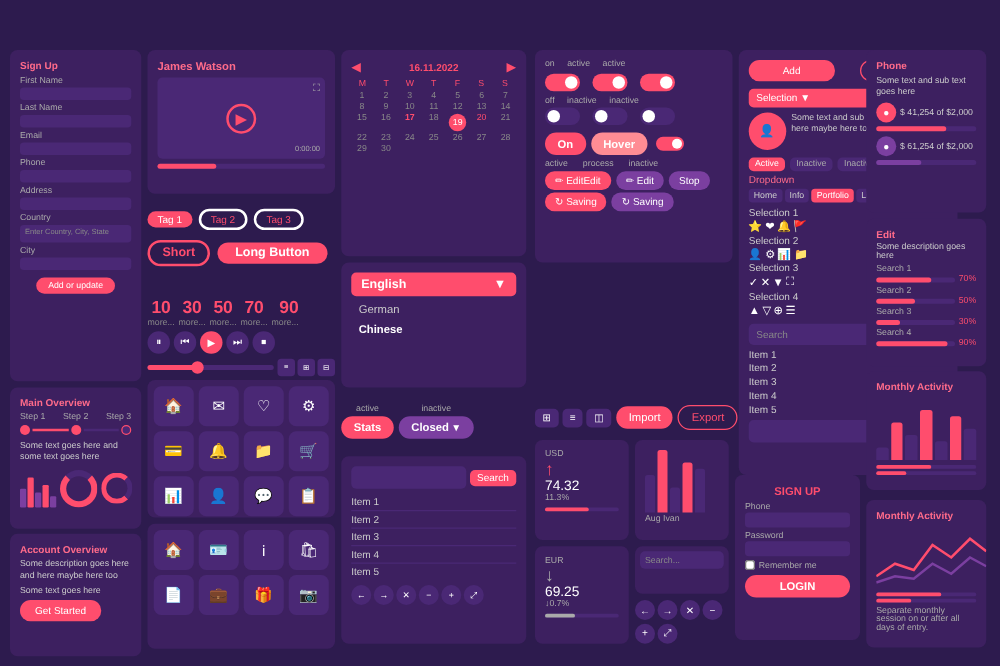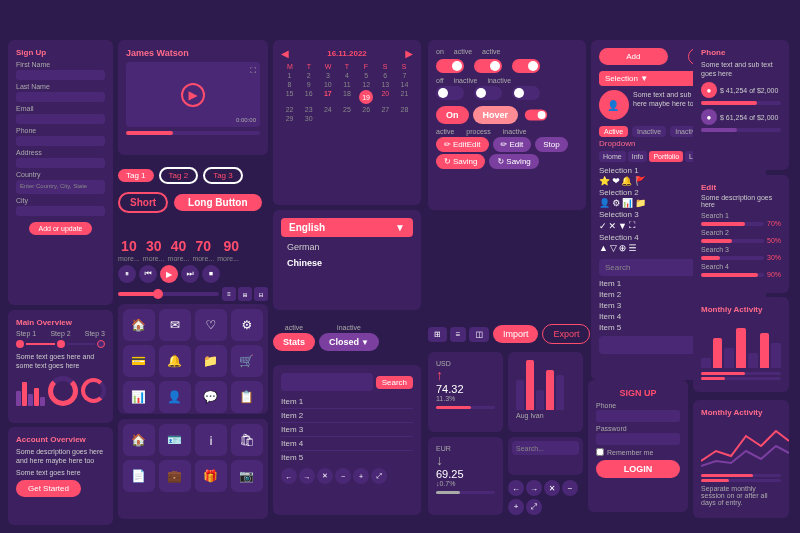--- a/index.html
+++ b/index.html
@@ -224,21 +224,21 @@
     <div class="abs" style="left:118px;top:185px;width:150px;height:45px;display:flex;gap:3px;align-items:flex-end;">
       <div style="text-align:center;">
         <span style="font-size:14px;font-weight:bold;color:#ff4d6d;">10</span>
         <div style="font-size:7px;color:#888;">more...</div>
       </div>
       <div style="text-align:center;">
         <span style="font-size:14px;font-weight:bold;color:#ff4d6d;">30</span>
         <div style="font-size:7px;color:#888;">more...</div>
       </div>
       <div style="text-align:center;">
-        <span style="font-size:14px;font-weight:bold;color:#ff4d6d;">40</span>
+        <span style="font-size:14px;font-weight:bold;color:#ff4d6d;">50</span>
         <div style="font-size:7px;color:#888;">more...</div>
       </div>
       <div style="text-align:center;">
         <span style="font-size:14px;font-weight:bold;color:#ff4d6d;">70</span>
         <div style="font-size:7px;color:#888;">more...</div>
       </div>
       <div style="text-align:right;">
         <span style="font-size:14px;font-weight:bold;color:#ff4d6d;">90</span>
         <div style="font-size:7px;color:#888;">more...</div>
       </div>

